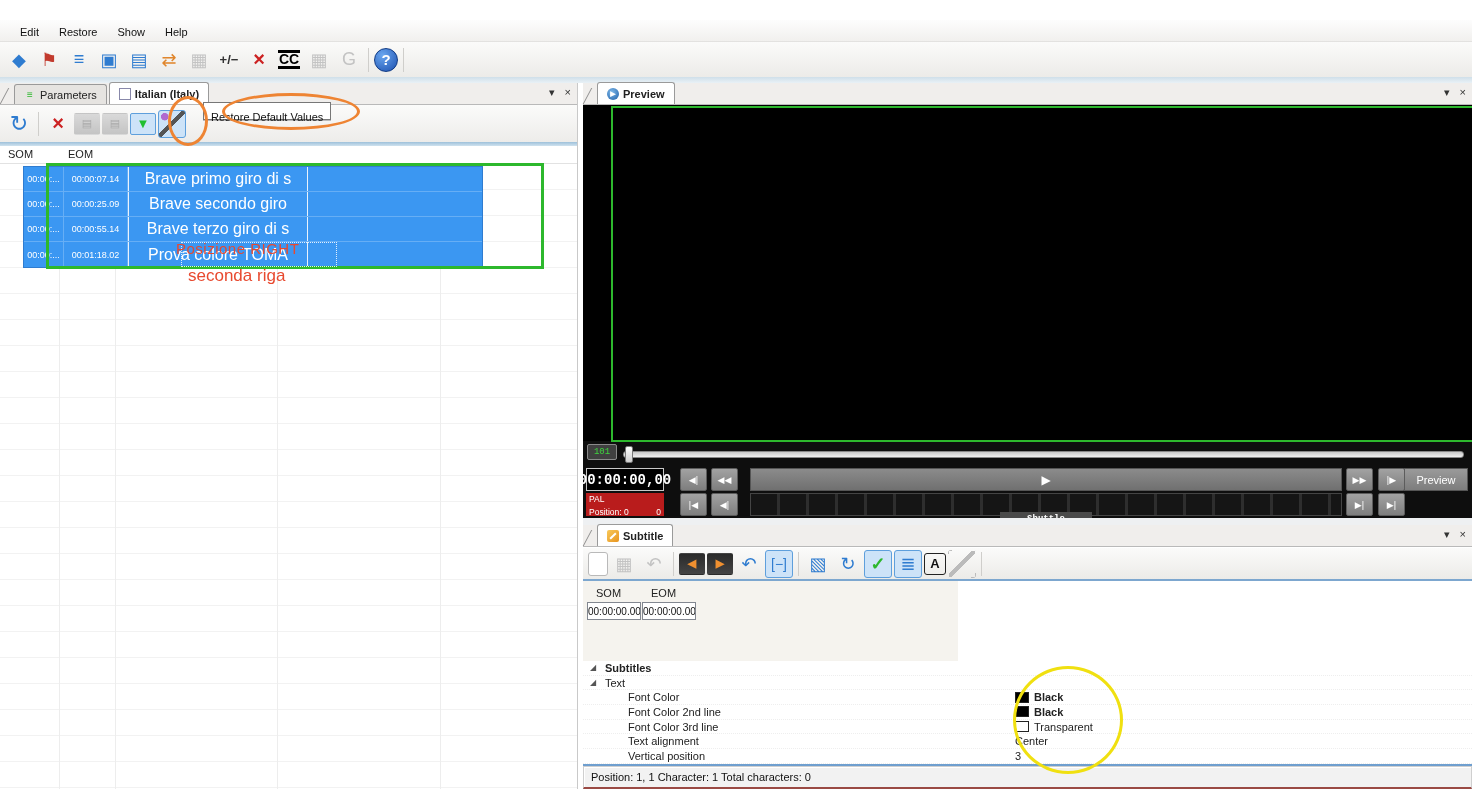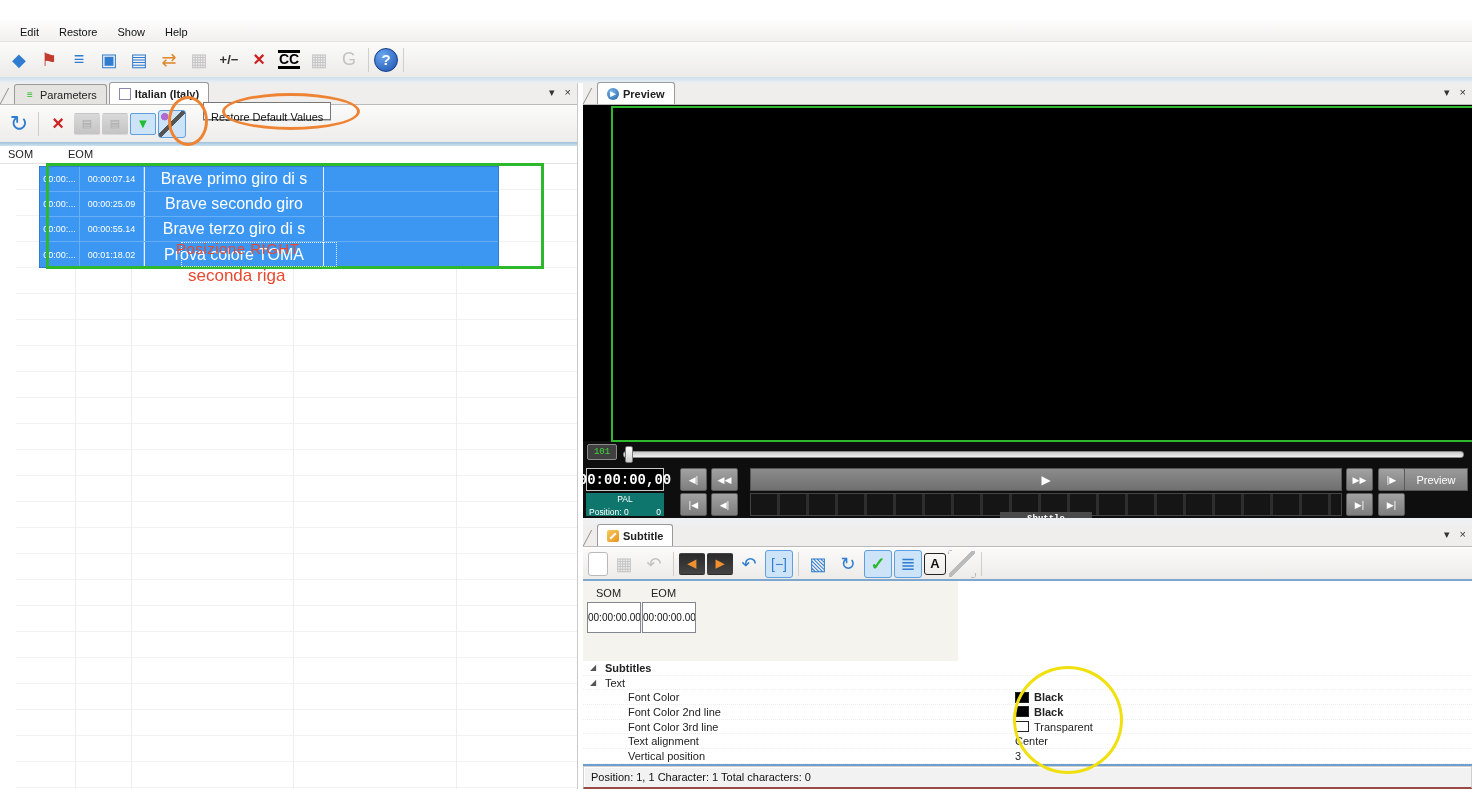--- a/index.html
+++ b/index.html
@@ -51,21 +51,21 @@
   .ti-page { background:#fff; border:1px solid #88a; }
   .ti-play { background:radial-gradient(circle at 40% 35%, #7db7e8, #1d5fa8); border-radius:50%; color:#fff; font-size:7px; line-height:12px; }
   .ti-pencil { background:linear-gradient(135deg,#f8c95a,#e8941f); border-radius:2px; position:relative; }
   .ti-pencil::after { content:""; position:absolute; left:2px; top:5px; width:8px; height:2px; background:#fff; transform:rotate(-45deg); }
 
   #lp-toolbar { height:37px; background:linear-gradient(#fbfbfa,#edecea); display:flex; align-items:center; padding-left:4px; position:relative; }
   #lp-blueline { height:4px; background:linear-gradient(#9dc0da,#cfe2ef); }
   #lp-header { height:18px; background:#fff; border-bottom:1px solid #e2e2e2; position:relative; font-size:11px; color:#222; }
   #lp-header .h-som { position:absolute; left:8px; top:2px; }
   #lp-header .h-eom { position:absolute; left:68px; top:2px; }
-  #grid { position:absolute; left:0; top:81px; right:0; bottom:0; background:repeating-linear-gradient(180deg, transparent 0 25px, #f2f2f2 25px 26px);margin-left:16px; }
+  #grid { position:absolute; left:0; top:81px; right:0; bottom:0; background:repeating-linear-gradient(180deg, transparent 0 25px, #f2f2f2 25px 26px); }
   .vline { position:absolute; top:0; bottom:0; width:1px; background:#ededed; }
 
   #rows { position:absolute; left:23px; top:2px; width:460px; border:1px solid #2f7cd0; }
   .srow { display:flex; height:25px; background:#3b97f2; border-bottom:1px solid #66aef5; }
   .srow:last-child { border-bottom:none; }
   .cell { border-right:1px solid #66aef5; color:#fff; display:flex; align-items:center; justify-content:center; overflow:hidden; white-space:nowrap; }
   .c-som { width:40px; font-size:9px; }
   .c-eom { width:64px; font-size:9px; }
   .c-text { width:180px; font-size:16px; border-left:1px solid #e8f2fd; border-right:1px solid #e8f2fd; }
   .c-extra { width:174px; border-right:none; }
@@ -75,41 +75,41 @@
   
   #right-col { position:absolute; left:583px; top:83px; right:0; bottom:0; background:#fff; }
   #video { position:absolute; left:0; top:22px; width:100%; height:336px; background:#000; }
   #transport { position:absolute; left:0; top:358px; width:100%; height:77px; background:#0e0e0e; }
   #gap { position:absolute; left:0; top:435px; width:100%; height:7px; background:#eef0f2; }
   #sub-tabbar-wrap { position:absolute; left:0; top:442px; width:100%; }
   #sub-toolbar { position:absolute; left:0; top:465px; width:100%; height:33px; background:linear-gradient(#fbfbfa,#ecebe8); display:flex; align-items:center; padding-left:4px; border-bottom:2px solid #7da7cf; }
   #fields { position:absolute; left:0; top:498px; width:100%; height:80px; background:#fff; }
   #fields .beige { position:absolute; left:0; top:0; width:375px; height:80px; background:#f5f3ee; }
   .fld-label { position:absolute; top:6px; font-size:11px; color:#222; }
-  .fld-input { position:absolute; top:21px; width:54px; height:31px; border:1px solid #828790; background:#fff; font-size:10px; text-align:center; font-family:"Liberation Sans",sans-serif; color:#111; }
+  .fld-input { position:absolute; top:21px; width:54px; height:18px; border:1px solid #828790; background:#fff; font-size:10px; text-align:center; font-family:"Liberation Sans",sans-serif; color:#111; }
   #tree { position:absolute; left:0; top:578px; width:100%; height:103px; background:#fff; font-size:11px; color:#222; }
   .trow { height:14.7px; display:flex; align-items:center; position:relative; border-bottom:1px dotted #eeeeee; }
   .trow .arrow { position:absolute; left:7px; font-size:8px; color:#555; }
   .trow .lbl1 { position:absolute; left:22px; }
   .trow .lbl2 { position:absolute; left:45px; }
   .trow .val { position:absolute; left:432px; display:flex; align-items:center; gap:5px; }
   .swatch { width:14px; height:11px; border:1px solid #222; display:inline-block; }
   .bold { font-weight:bold; }
   #blue-bottom { position:absolute; left:0; top:681px; width:100%; height:2px; background:#6f9fcf; }
   #statusbar { position:absolute; left:0; top:683px; width:100%; bottom:0; background:#f2f2f2; border:1px solid #cfcfcf; border-bottom:2px solid #9a4a44; font-size:11px; color:#111; display:flex; align-items:center; padding-left:7px; box-shadow:inset 1px 1px 0 #fff; }
 
   
   .tp-btn { position:absolute; height:23px; background:linear-gradient(#a2a2a2,#7e7e7e); border:1px solid #5c5c5c; color:#fff; font-size:9px; display:flex; align-items:center; justify-content:center; border-radius:2px; cursor:default; }
   #tc-icon { position:absolute; left:4px; top:3px; width:30px; height:16px; background:#404040; border:1px solid #8a8a8a; color:#3ed43e; font-family:"Liberation Mono",monospace; font-size:9px; display:flex; align-items:center; justify-content:center; border-radius:2px; }
   #slider-track { position:absolute; left:40px; right:8px; top:10px; height:7px; background:linear-gradient(#c9c9c9,#efefef); border-radius:3px; border:1px solid #888; }
   #slider-thumb { position:absolute; left:42px; top:5px; width:8px; height:17px; background:linear-gradient(#fefefe,#cfcfcf); border:1px solid #777; border-radius:2px; }
   #tc-display { position:absolute; left:3px; top:27px; width:78px; height:23px; background:#000; border:1px solid #c8c8c8; color:#fff; font-family:"Liberation Mono",monospace; font-weight:bold; font-size:14px; display:flex; align-items:center; justify-content:center; }
   #play-bar { position:absolute; left:167px; top:27px; width:592px; height:23px; background:linear-gradient(#8b8b8b,#707070); border:1px solid #555; color:#fff; display:flex; align-items:center; justify-content:center; font-size:12px; }
   #preview-btn { position:absolute; left:821px; top:27px; width:64px; height:23px; background:linear-gradient(#9a9a9a,#7d7d7d); border:1px solid #555; color:#fff; font-size:11px; display:flex; align-items:center; justify-content:center; }
-  #pal-box { position:absolute; left:3px; top:52px; width:78px; height:23px; background:#0f766e; color:#fff; font-size:8.5px; padding:1px 3px;text-align:center; }
+  #pal-box { position:absolute; left:3px; top:52px; width:78px; height:23px; background:#b91c1c; color:#fff; font-size:8.5px; padding:1px 3px; }
   #pal-box .row2 { display:flex; justify-content:space-between; margin-top:3px; }
   #shuttle { position:absolute; left:167px; top:52px; width:592px; height:23px; background:repeating-linear-gradient(90deg,#151515 0 26px,#2e2e2e 26px 29px); border:1px solid #444; }
   #shuttle-label { position:absolute; left:50%; top:18px; transform:translateX(-50%); width:92px; height:100%; background:#4a4a4a; color:#fff; font-family:"Liberation Mono",monospace; font-size:9px; font-weight:bold; text-align:center; line-height:10px; padding-top:2px; }
 
   
   #annotations { position:absolute; inset:0; pointer-events:none; z-index:40;margin-left:26px; }
   .ann { position:absolute; }
   #ann-rows { left:20px; top:163px; width:498px; height:106px; border:3px solid #2db82d; }
   #ann-video { left:585px; top:106px; width:884px; height:336px; border:2px solid #2db82d; }
   #ann-wand { left:142px; top:96px; width:40px; height:50px; border:3px solid #ee8433; border-radius:50%; }

